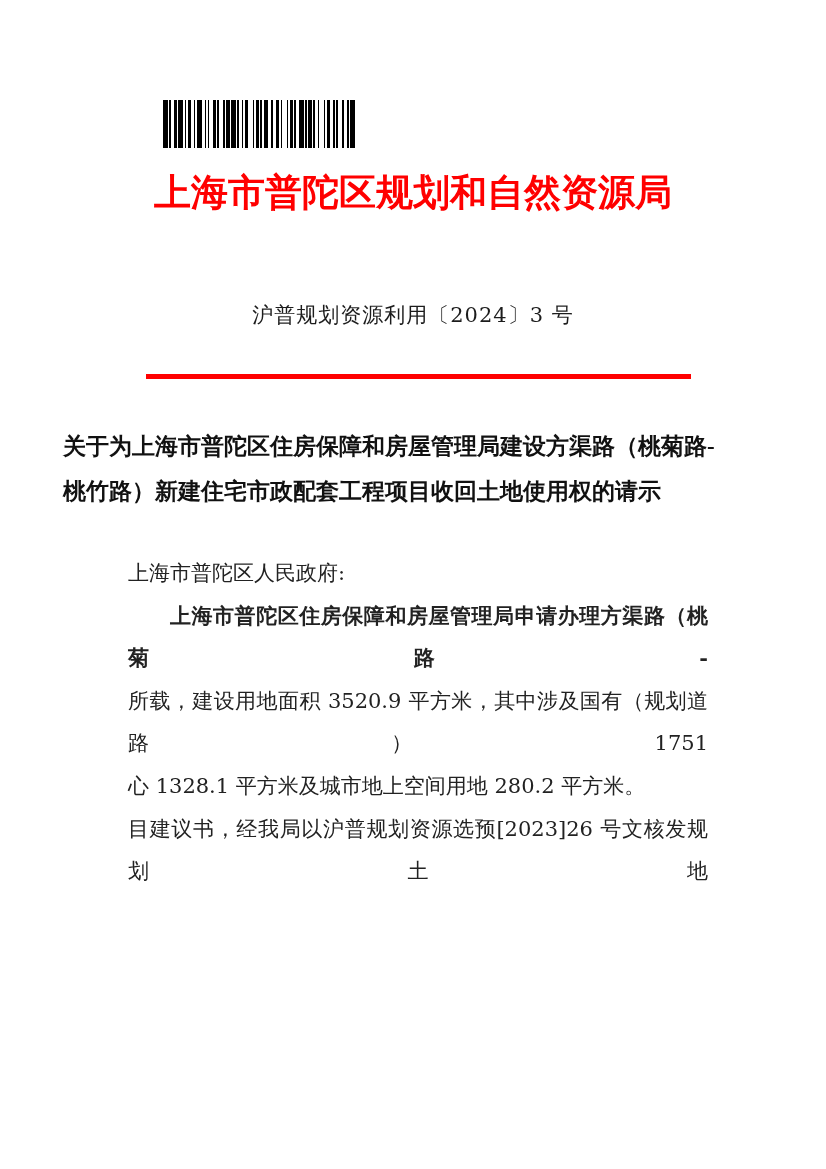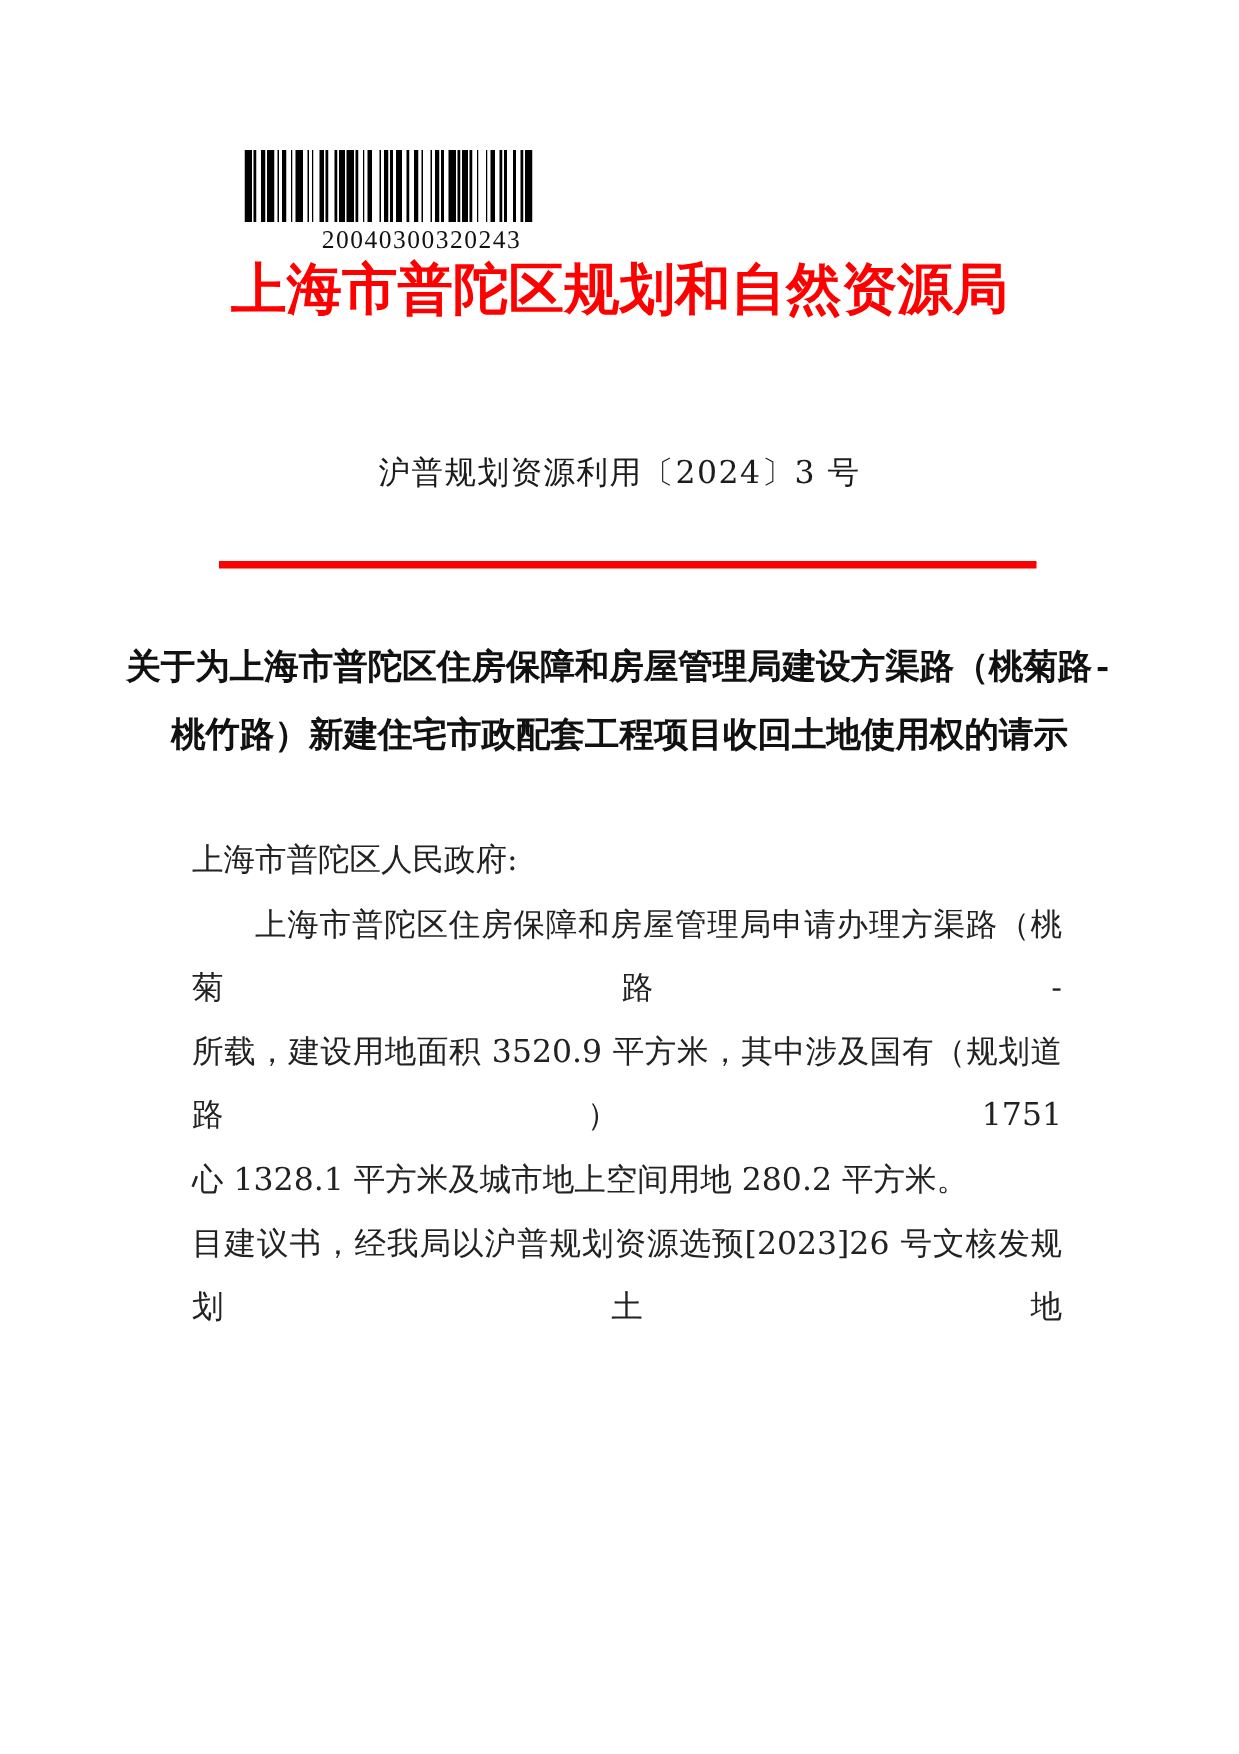--- a/index.html
+++ b/index.html
@@ -61,43 +61,43 @@
     left: 146px;
     top: 374px;
     width: 545px;
     height: 5px;
   }
   .doc-title {
     position: absolute;
     left: 63px;
     top: 424px;
     width: 700px;
-    text-align: center;
+    text-align: left;
     font-size: 23px;
     font-weight: bold;
     line-height: 45px;
-    font-family: Liberation Mono, monospace;
+    font-family: Liberation Serif, serif;
     color: #111;
   }
   .body-text {
     position: absolute;
     left: 128px;
     top: 552px;
     width: 580px;
     font-size: 21px;
     line-height: 42.6px;
     color: #222;
   }
   .body-text .line {
     text-align: justify;
     text-align-last: justify;
     text-justify: inter-character;
     white-space: nowrap-disabled;
   }
-  .body-text .line.first { text-indent: 2em; }
+  .body-text .line.first { text-indent: 2em; font-weight: bold; }
   .body-text .line.last  { text-align-last: left; }
   .body-text .salutation { text-align: left; text-align-last: left; }
 </style>
 </head>
 <body>
 
 <div class="page">
 
   <div class="barcode-wrap">
     <div class="barcode">
@@ -175,21 +175,20 @@
         <span class="gap" style="width: 1.55px; flex: 0 0 auto;"></span>
         <span class="bar" style="width: 1.55px; flex: 0 0 auto;"></span>
         <span class="gap" style="width: 4.65px; flex: 0 0 auto;"></span>
         <span class="bar" style="width: 1.55px; flex: 0 0 auto;"></span>
         <span class="gap" style="width: 3.1px; flex: 0 0 auto;"></span>
         <span class="bar" style="width: 1.55px; flex: 0 0 auto;"></span>
         <span class="gap" style="width: 1.55px; flex: 0 0 auto;"></span>
         <span class="bar" style="width: 4.65px; flex: 0 0 auto;"></span>
         <span class="gap" style="width: 1.55px; flex: 0 0 auto;"></span>
       </div>
-    <div class="barcode-number">20040300320243</div>
   </div>
 
   <div class="org-title" style="color: rgb(255, 0, 0);">上海市普陀区规划和自然资源局</div>
 
   <div class="doc-number">沪普规划资源利用〔2024〕3 号</div>
 
   <div class="red-divider" style="background: rgb(255, 0, 0);"></div>
 
   <div class="doc-title">
     <div>关于为上海市普陀区住房保障和房屋管理局建设方渠路（桃菊路-</div>

